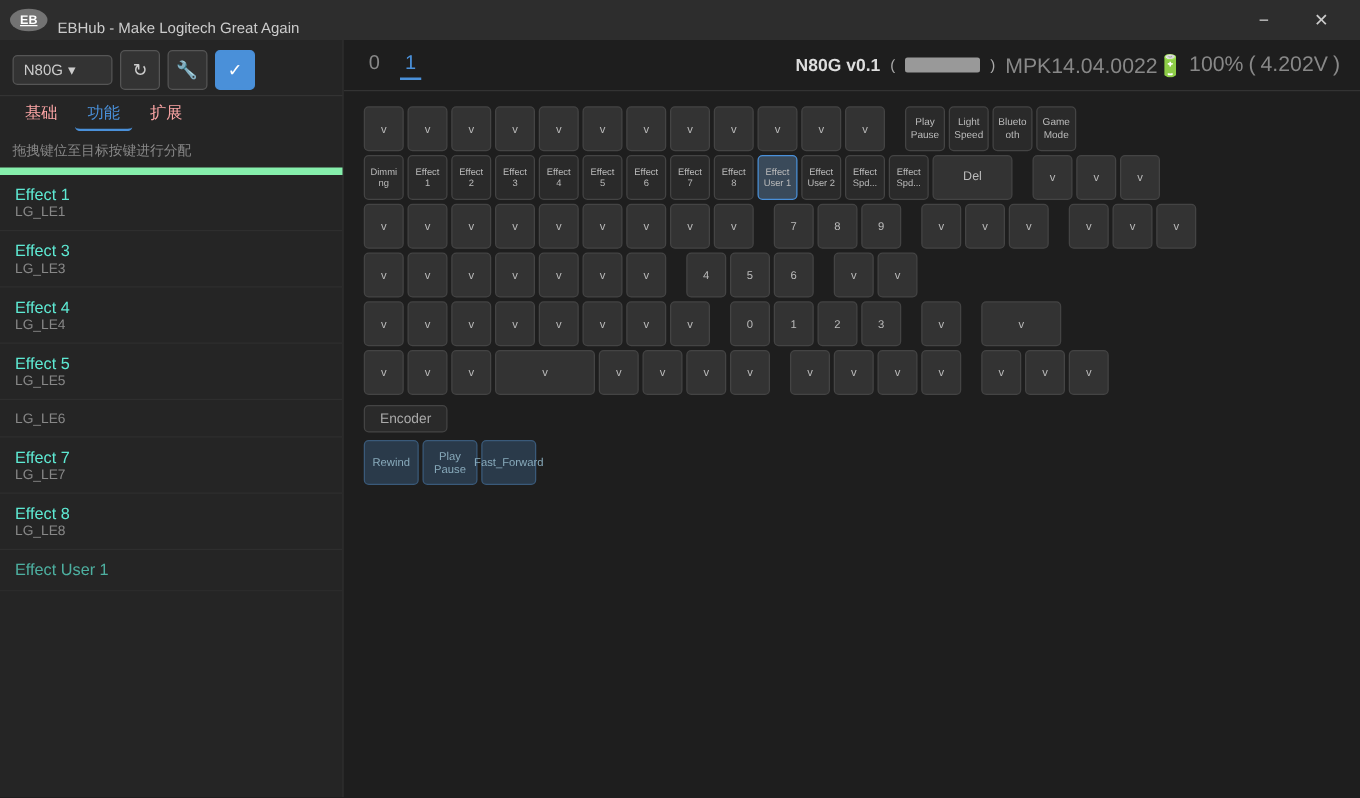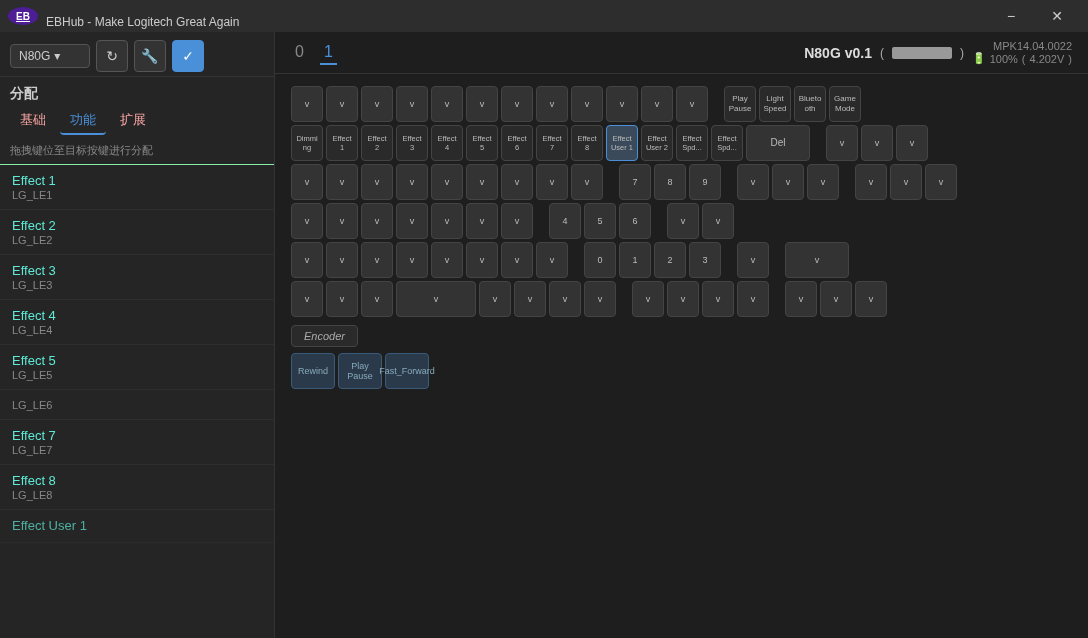--- a/index.html
+++ b/index.html
@@ -25,21 +25,21 @@
       flex-shrink: 0;
     }
     .titlebar-left {
       display: flex;
       align-items: center;
       gap: 8px;
     }
     .titlebar-logo {
       width: 30px;
       height: 18px;
-      background: #4c1d95;
+      background: #737373;
       border-radius: 50%;
       display: flex; align-items: center; justify-content: center;
       color: #fff;
       font-size: 10px;
       font-weight: bold;
       text-decoration: underline;
     }
     .titlebar-title {
       color: #ccc;
       font-size: 12px;
@@ -136,21 +136,21 @@
       font-size: 13px;
     }
     .tab-item.active {
       color: #4a90d9;
       border-bottom: 2px solid #4a90d9;
     }
     .hint-text {
       padding: 4px 10px 6px;
       font-size: 11px;
       color: #888;
-      border-bottom: 1px solid #86efac;
+      border-bottom: 6px solid #86efac;
     }
     .sidebar-list {
       flex: 1;
       overflow-y: auto;
     }
     .sidebar-list::-webkit-scrollbar { width: 4px; }
     .sidebar-list::-webkit-scrollbar-thumb { background: #555; border-radius: 2px; }
     .list-item {
       padding: 8px 12px;
       border-bottom: 1px solid #2e2e2e;
@@ -206,23 +206,23 @@
       font-size: 12px;
       color: #aaa;
     }
     .device-name {
       font-size: 14px;
       font-weight: bold;
       color: #ddd;
     }
     .battery-info {
       display: flex;
-      flex-direction: column;
+      flex-direction: row;
       align-items: flex-end;
-      font-size: 11px;
+      font-size: 17px;
       color: #888;
     }
     .battery-bar {
       display: flex;
       align-items: center;
       gap: 4px;
     }
 
     
     .keyboard-area {
@@ -269,21 +269,20 @@
     }
     .encoder-label {
       background: #2a2a2a;
       border: 1px solid #444;
       border-radius: 4px;
       padding: 4px 12px;
       color: #aaa;
       font-size: 11px;
       display: inline-block;
       margin-bottom: 6px;
-      font-style: italic;
     }
     .encoder-keys {
       display: flex;
       gap: 3px;
     }
     .enc-key {
       background: #2a3a4a;
       border: 1px solid #3a5a7a;
       border-radius: 4px;
       color: #8ab;
@@ -324,38 +323,33 @@
         <span>↻</span>
       </div>
       <div class="sidebar-icon-btn">
         <span>🔧</span>
       </div>
       <div class="sidebar-icon-btn active">
         <span>✓</span>
       </div>
     </div>
 
-    <div class="section-label">分配</div>
 
     <div class="tab-row">
       <div class="tab-item">基础</div>
       <div class="tab-item active">功能</div>
       <div class="tab-item">扩展</div>
     </div>
 
     <div class="hint-text">拖拽键位至目标按键进行分配</div>
 
     <div class="sidebar-list">
       <div class="list-item">
         <div class="list-item-main">Effect 1</div>
         <div class="list-item-sub">LG_LE1</div>
-      </div>
-      <div class="list-item">
-        <div class="list-item-main">Effect 2</div>
-        <div class="list-item-sub">LG_LE2</div>
       </div>
       <div class="list-item">
         <div class="list-item-main">Effect 3</div>
         <div class="list-item-sub">LG_LE3</div>
       </div>
       <div class="list-item">
         <div class="list-item-main">Effect 4</div>
         <div class="list-item-sub">LG_LE4</div>
       </div>
       <div class="list-item">

